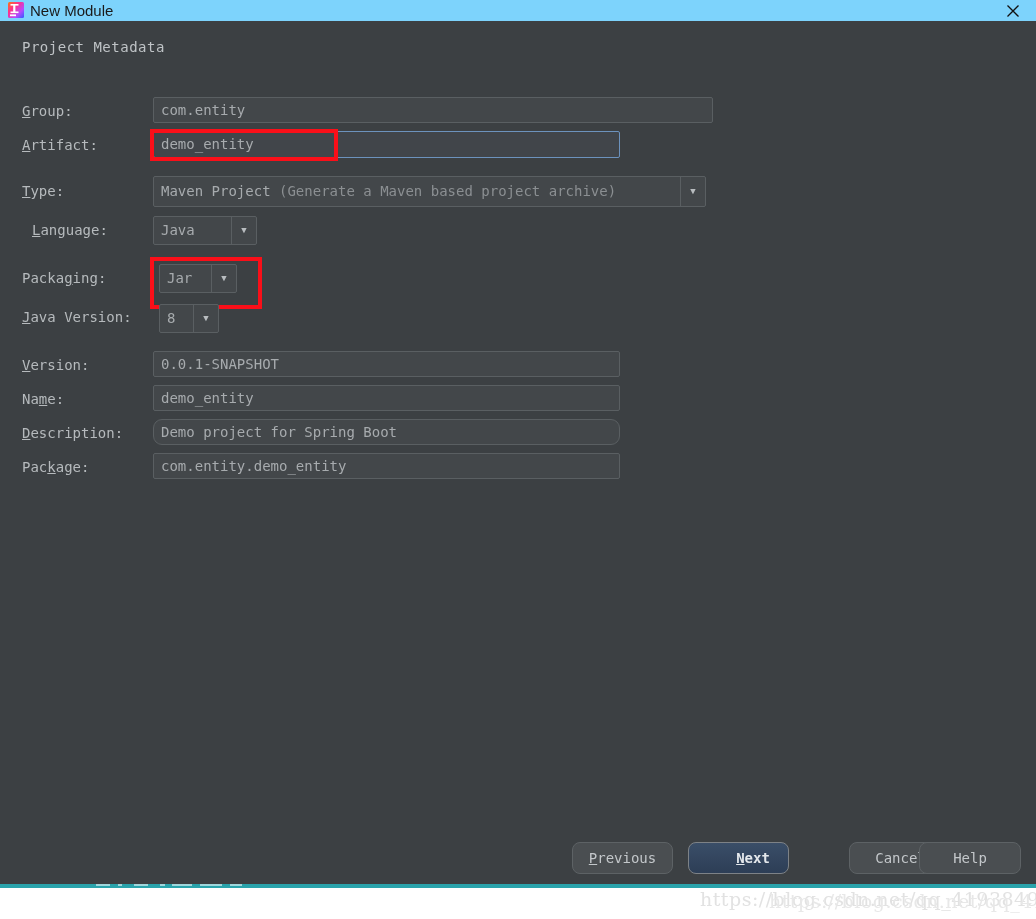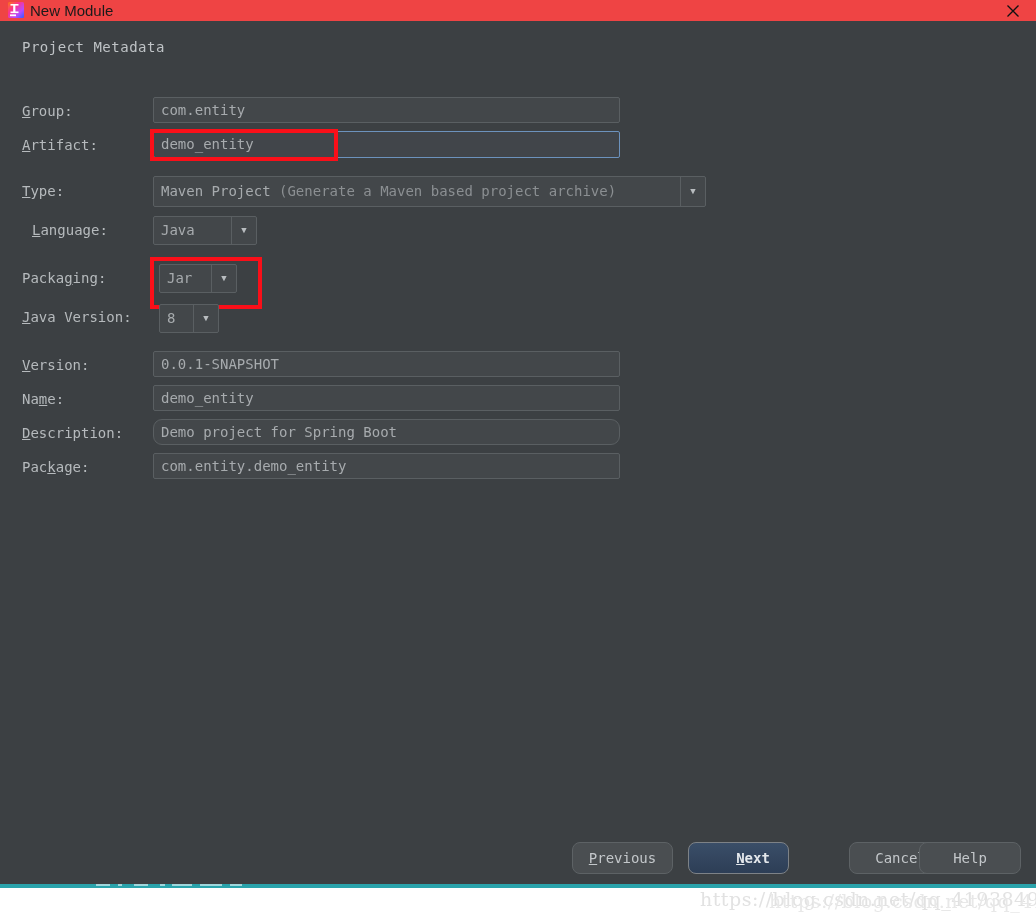--- a/index.html
+++ b/index.html
@@ -20,21 +20,21 @@
     width: 1036px;
     height: 919px;
     background: #ffffff;
   }
 
   
   .titlebar {
     position: absolute;
     left: 0; top: 0;
     width: 1036px; height: 21px;
-    background: #ef4444;
+    background: #7dd3fc;
   }
   .titlebar-icon {
     position: absolute;
     left: 8px; top: 2px;
     width: 16px; height: 16px;
   }
   .titlebar-title {
     position: absolute;
     left: 30px; top: 0px;
     height: 21px;
@@ -245,21 +245,21 @@
     </div>
   </div>
 
   <div class="dialog">
 
     <div class="section-title">Project Metadata</div>
 
     <div class="form-label" style="left:22px; top:81px;">
       <span class="mn">G</span><span>roup:</span>
     </div>
-    <div class="text-field" style="left:153px; top:76px; width:467px; height:26px;">com.entity</div>
+    <div class="text-field" style="left:153px; top:76px; width:560px; height:26px;">com.entity</div>
 
     <div class="form-label" style="left:22px; top:115px;">
       <span class="mn">A</span><span>rtifact:</span>
     </div>
     <div class="text-field focused" style="left:153px; top:110px; width:467px; height:27px;">demo_entity</div>
     <div class="annot-box" style="left:150px; top:108px; width:188px; height:32px;"></div>
 
     <div class="form-label" style="left:22px; top:161px;">
       <span class="mn">T</span><span>ype:</span>
     </div>

